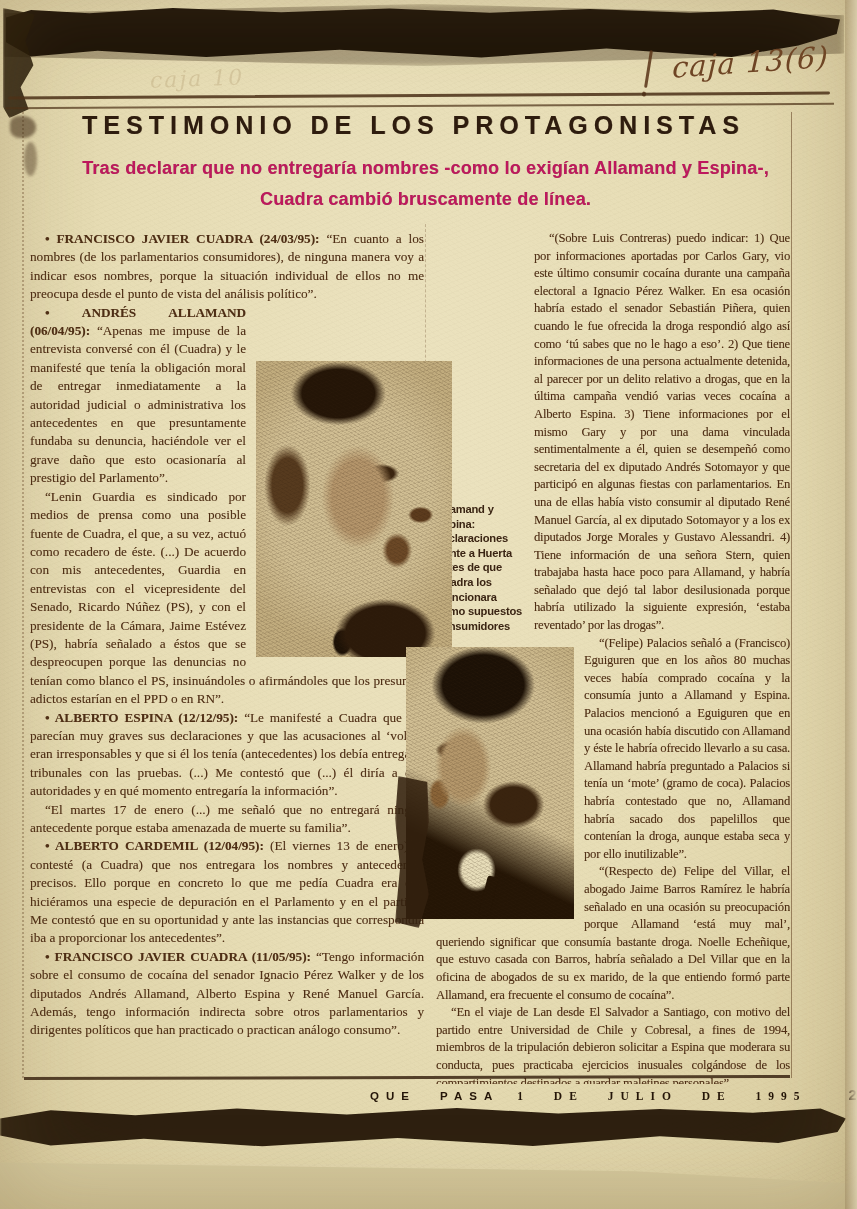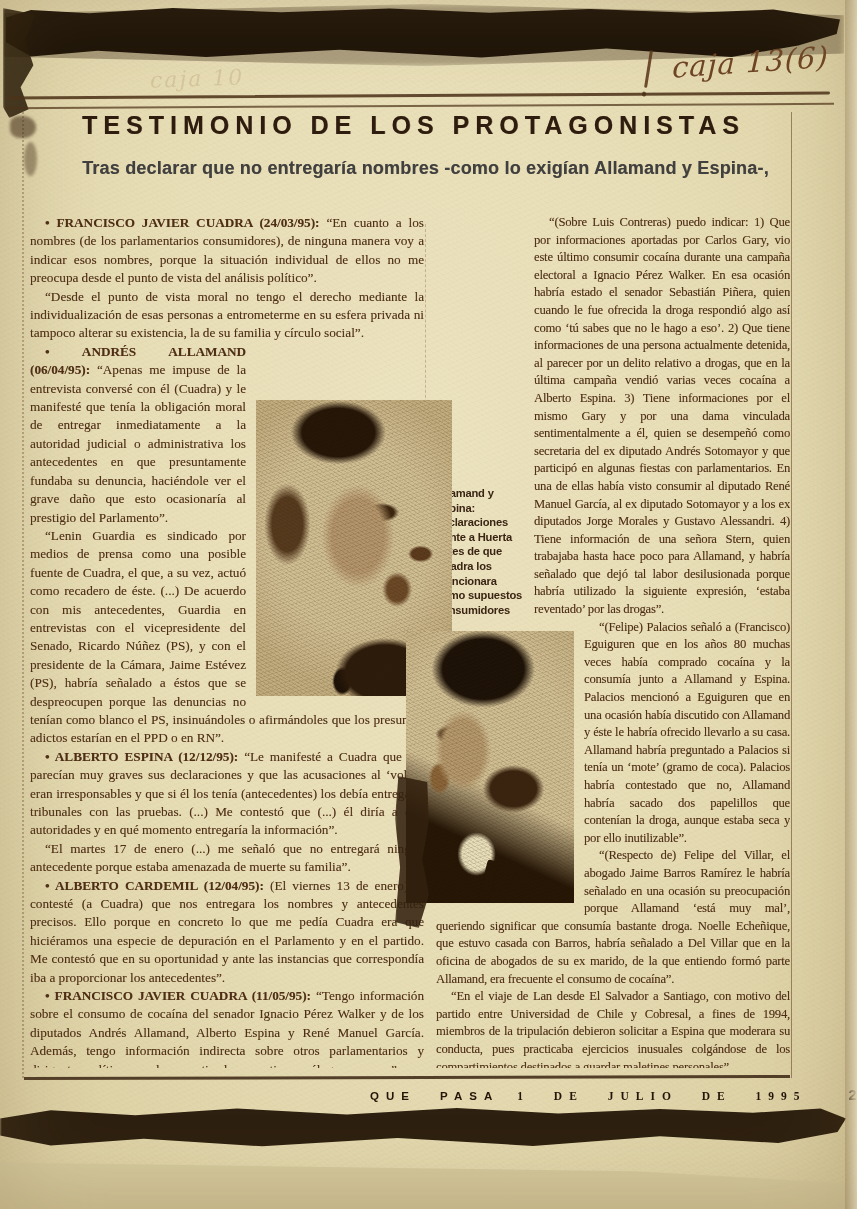--- a/index.html
+++ b/index.html
@@ -43,24 +43,24 @@
   .rule-b{position:absolute;left:6px;top:105px;width:828px;height:2px;background:#4a2f16;opacity:.7;transform:rotate(-.3deg);}
   .frame-left{position:absolute;left:22px;top:112px;height:966px;width:0;border-left:2px dotted rgba(86,54,26,.32);}
   .frame-right{position:absolute;left:791px;top:112px;height:966px;width:1px;background:rgba(96,62,32,.55);}
   .gutter-rule{position:absolute;left:425px;top:224px;height:420px;width:0;border-left:1px dashed rgba(96,62,32,.28);}
 
   .title{position:absolute;left:22px;right:52px;top:110px;margin:0;
     font-family:"Liberation Sans", sans-serif;font-weight:600;font-size:25px;letter-spacing:6px;
     color:#2e1c0e;text-align:center;transform:scaleY(1.06);text-shadow:.4px .4px .5px rgba(46,28,14,.45);}
   .subtitle{position:absolute;left:40px;right:46px;top:153px;
     font-family:"Liberation Sans", sans-serif;font-weight:700;font-size:18px;line-height:31px;
-    color:#404040;text-align:center;letter-spacing:.2px;text-shadow:.3px .3px .4px rgba(51,32,15,.4);}
+    color:#be185d;text-align:center;letter-spacing:.2px;text-shadow:.3px .3px .4px rgba(51,32,15,.4);}
 
   
-  .columns{position:absolute;left:30px;top:214px;width:760px;height:854px;overflow:hidden;display:flex;gap:12px;}
+  .columns{position:absolute;left:30px;top:230px;width:760px;height:854px;overflow:hidden;display:flex;gap:12px;}
   .col{color:#4e2e15;text-align:justify;}
   .col p{margin:0;text-indent:15px;text-shadow:.25px .25px .3px rgba(78,46,21,.3);}
   .col p.noindent{text-indent:0;}
   .col-left{width:394px;font-size:13.2px;line-height:18.4px;}
   .col-right{width:354px;font-size:12.6px;line-height:17.6px;letter-spacing:-.2px;}
   .col b{font-weight:700;}
 
   
   .photo{position:relative;}
   .photo::after{content:"";position:absolute;inset:0;
@@ -127,26 +127,26 @@
 <div class="rule-b"></div>
 <div class="frame-left"></div>
 <div class="frame-right"></div>
 <div class="gutter-rule"></div>
 <div class="speck1"></div>
 <div class="speck2"></div>
 
 <h1 class="title">TESTIMONIO DE LOS PROTAGONISTAS</h1>
 <div class="subtitle">
   <div>Tras declarar que no entregaría nombres -como lo exigían Allamand y Espina-,</div>
+  <div>Cuadra cambió bruscamente de línea.</div>
 </div>
 
 <div class="columns">
   <div class="col col-left">
     <p><b>• FRANCISCO JAVIER CUADRA (24/03/95):</b><span> “En cuanto a los nombres (de los parlamentarios consumidores), de ninguna manera voy a indicar esos nombres, porque la situación individual de ellos no me preocupa desde el punto de vista del análisis político”.</span></p>
-    <p><span>“Desde el punto de vista moral no tengo el derecho mediante la individualización de esas personas a entrometerme en su esfera privada ni tampoco alterar su existencia, la de su familia y círculo social”.</span></p>
     <div class="photo photo1"></div>
     <p><b>• ANDRÉS ALLAMAND (06/04/95):</b><span> “Apenas me impuse de la entrevista conversé con él (Cuadra) y le manifesté que tenía la obligación moral de entregar inmediatamente a la autoridad judicial o administrativa los antecedentes en que presuntamente fundaba su denuncia, haciéndole ver el grave daño que esto ocasionaría al prestigio del Parlamento”.</span></p>
     <p><span>“Lenin Guardia es sindicado por medios de prensa como una posible fuente de Cuadra, el que, a su vez, actuó como recadero de éste. (...) De acuerdo con mis antecedentes, Guardia en entrevistas con el vicepresidente del Senado, Ricardo Núñez (PS), y con el presidente de la Cámara, Jaime Estévez (PS), habría señalado a éstos que se despreocupen porque las denuncias no tenían como blanco el PS, insinuándoles o afirmándoles que los presuntos adictos estarían en el PPD o en RN”.</span></p>
     <p><b>• ALBERTO ESPINA (12/12/95):</b><span> “Le manifesté a Cuadra que me parecían muy graves sus declaraciones y que las acusaciones al ‘voleo’ eran irresponsables y que si él los tenía (antecedentes) los debía entregar a tribunales con las pruebas. (...) Me contestó que (...) él diría a qué autoridades y en qué momento entregaría la información”.</span></p>
     <p><span>“El martes 17 de enero (...) me señaló que no entregará ningún antecedente porque estaba amenazada de muerte su familia”.</span></p>
     <p><b>• ALBERTO CARDEMIL (12/04/95):</b><span> (El viernes 13 de enero) le contesté (a Cuadra) que nos entregara los nombres y antecedentes precisos. Ello porque en concreto lo que me pedía Cuadra era que hiciéramos una especie de depuración en el Parlamento y en el partido. Me contestó que en su oportunidad y ante las instancias que correspondía iba a proporcionar los antecedentes”.</span></p>
     <p><b>• FRANCISCO JAVIER CUADRA (11/05/95):</b><span> “Tengo información sobre el consumo de cocaína del senador Ignacio Pérez Walker y de los diputados Andrés Allamand, Alberto Espina y René Manuel García. Además, tengo información indirecta sobre otros parlamentarios y dirigentes políticos que han practicado o practican análogo consumo”.</span></p>
 
   </div>
   <div class="col col-right">

